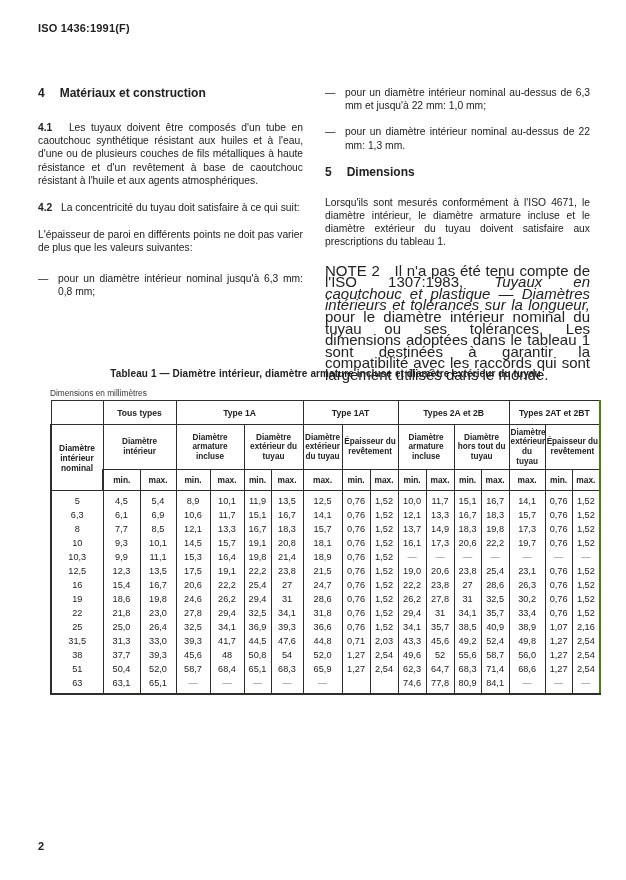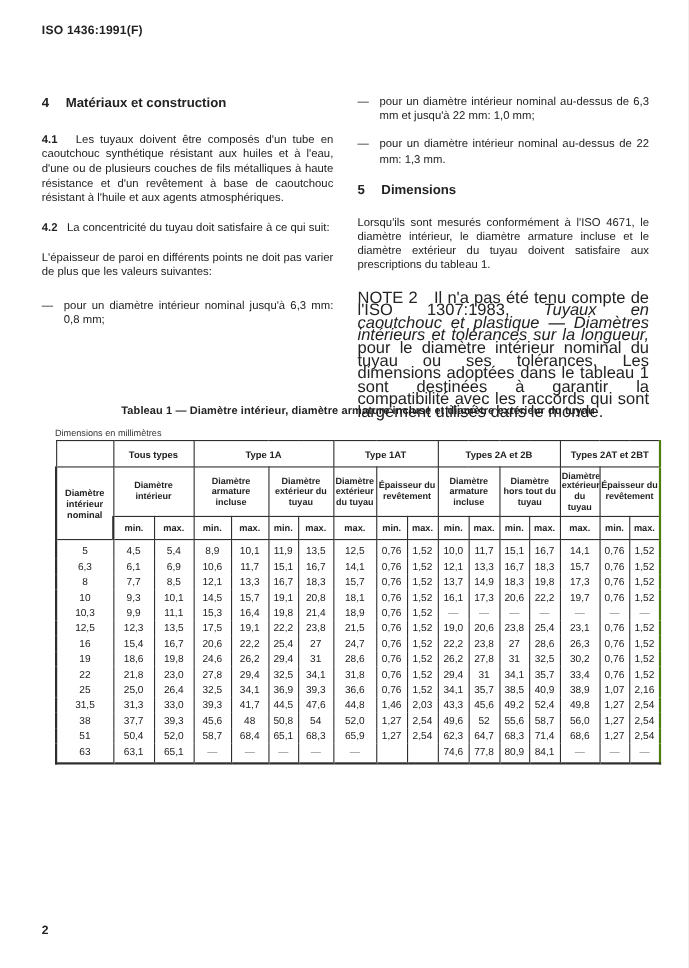--- a/index.html
+++ b/index.html
@@ -389,21 +389,21 @@
           </tr>
           <tr>
             <td>31,5</td>
             <td>31,3</td>
             <td>33,0</td>
             <td>39,3</td>
             <td>41,7</td>
             <td>44,5</td>
             <td>47,6</td>
             <td>44,8</td>
-            <td>1,46</td>
+            <td>0,71</td>
             <td>2,03</td>
             <td>43,3</td>
             <td>45,6</td>
             <td>49,2</td>
             <td>52,4</td>
             <td>49,8</td>
             <td>1,27</td>
             <td>2,54</td>
           </tr>
           <tr>

